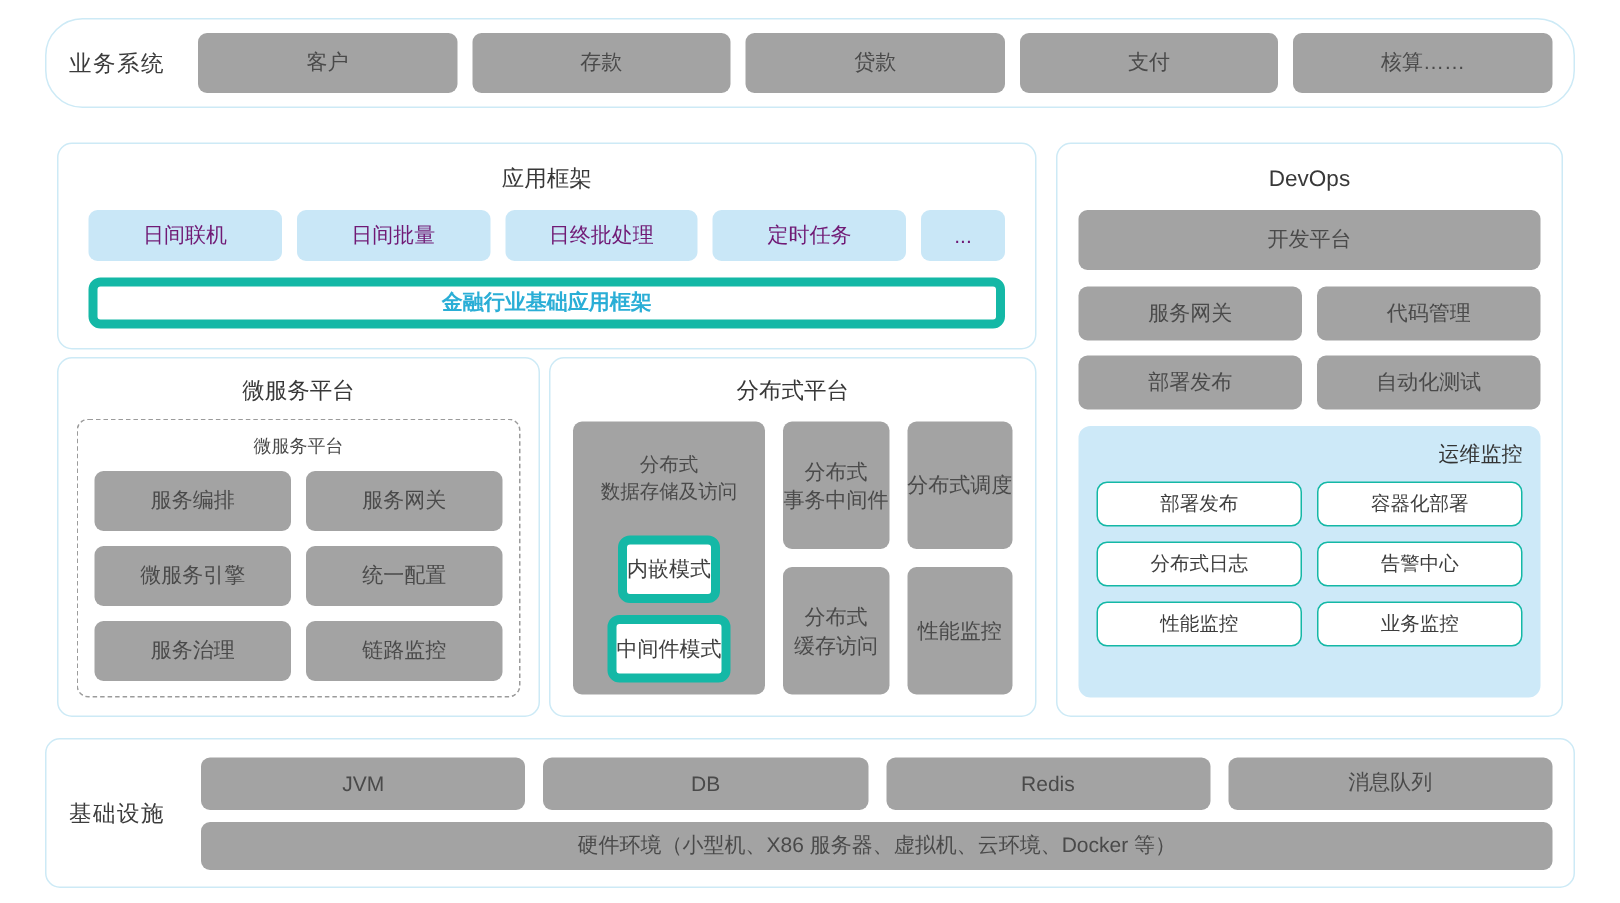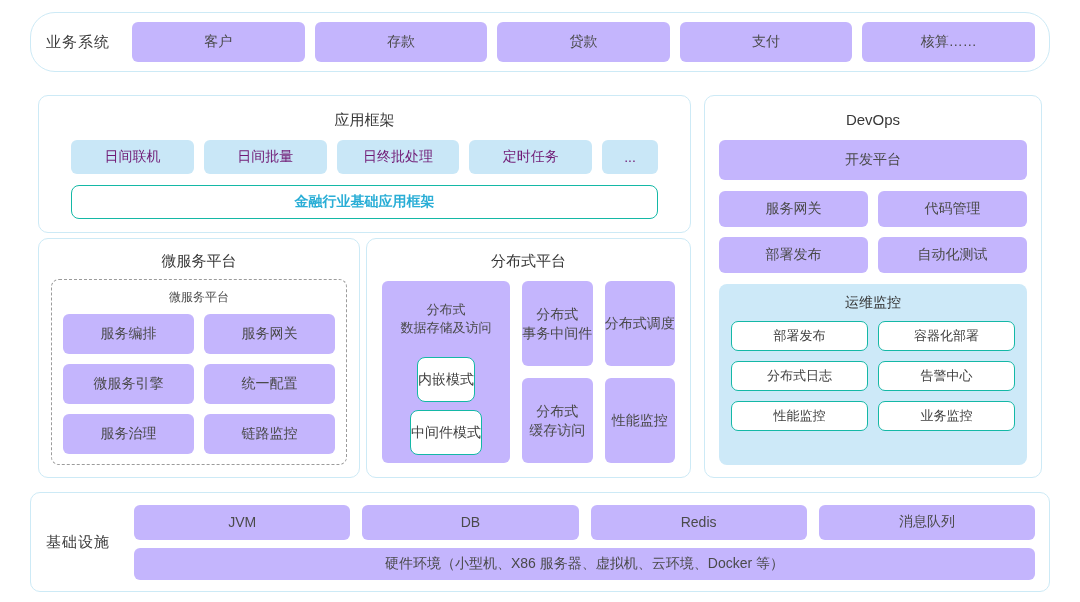--- a/index.html
+++ b/index.html
@@ -9,41 +9,41 @@
     font-family:"Liberation Sans","DejaVu Sans",sans-serif;
     -webkit-font-smoothing:antialiased;
   }
   .panel {
     background:#ffffff; border:1px solid #cdeaf6; border-radius:10px;
     box-sizing:border-box;
   }
   .side-label { font-size:15px; color:#3c3c3c; letter-spacing:1px; white-space:nowrap; }
   .panel-title { text-align:center; font-size:15px; color:#383838; line-height:20px; }
   .chip {
-    background:#c4b5fd; border-radius:6px; box-sizing:border-box;
+    background:#a3a3a3; border-radius:6px; box-sizing:border-box;
     display:flex; align-items:center; justify-content:center;
     font-size:14px; color:#4a4a4a;
   }
   .outline-box {
-    background:#ffffff; border:1px solid #14b8a6; border-radius:8px; box-sizing:border-box;
+    background:#ffffff; border:6px solid #14b8a6; border-radius:8px; box-sizing:border-box;
     display:flex; align-items:center; justify-content:center;
     font-size:14px; color:#404040;
   }
   .pre { white-space:pre-line; text-align:center; line-height:1.35; }
 
   
   .top-panel { height:60px; display:flex; align-items:center; padding:0 14px 0 15px; gap:22px;border-radius:25px; }
   .top-chips { display:flex; flex:1; gap:10px; }
   .top-chips .chip { flex:1; height:40px; }
 
   
   .main-row { margin:23px 8px 0; height:383px; display:flex; gap:13px; }
   .left-col { flex:1; display:flex; flex-direction:column; min-width:0; }
 
-  .app-panel { height:138px; padding:12px 32px; display:flex; flex-direction:column; }
+  .app-panel { height:138px; padding:12px 20px; display:flex; flex-direction:column; }
   .app-panel .panel-title { margin:2px 0 10px; }
   .app-chips { display:flex; gap:10px; }
   .app-chips .chip { flex:1; height:34px; background:#c9e7f7; color:#701a75; }
   .app-chips .chip.small-dots { flex:0 0 56px; }
   .base-framework { margin-top:11px; height:34px; color:#2aaed6; font-weight:600; }
 
   .bottom-row { flex:1; margin-top:5px; display:flex; gap:6px; min-height:0; }
 
   .micro-panel { width:322px; padding:10px 12px 12px; display:flex; flex-direction:column; }
   .micro-panel .panel-title { margin:2px 0 8px; }
@@ -66,21 +66,21 @@
 
   .devops-panel { width:338px; padding:10px 14px 12px; display:flex; flex-direction:column; }
   .devops-panel .panel-title { margin:4px 0 10px; }
   .chip.platform { height:40px; }
   .tools-grid { display:grid; grid-template-columns:1fr 1fr; gap:10px; margin-top:11px; }
   .tools-grid .chip { height:36px; }
   .monitor {
     flex:1; margin-top:11px; background:#cde9f8; border-radius:8px;
     padding:8px 12px 10px; display:flex; flex-direction:column; min-height:0;
   }
-  .monitor-title { text-align:center; font-size:14px; color:#333333; margin:2px 0 9px; }
+  .monitor-title { text-align:right; font-size:14px; color:#333333; margin:2px 0 9px; }
   .monitor-grid { display:grid; grid-template-columns:1fr 1fr; grid-auto-rows:30px; gap:10px; }
   .monitor-grid .outline-box { font-size:13px; color:#3d3d3d; border-width:1.5px; border-radius:7px; }
 
   
   .bottom-panel { margin-top:14px; height:100px; display:flex; align-items:center; padding:0 14px 0 15px; gap:24px; }
   .infra-content { flex:1; min-width:0; }
   .infra-chips { display:flex; gap:12px; }
   .infra-chips .chip { flex:1; height:35px; }
   .hardware-box { margin-top:8px; height:32px; }
 </style>

